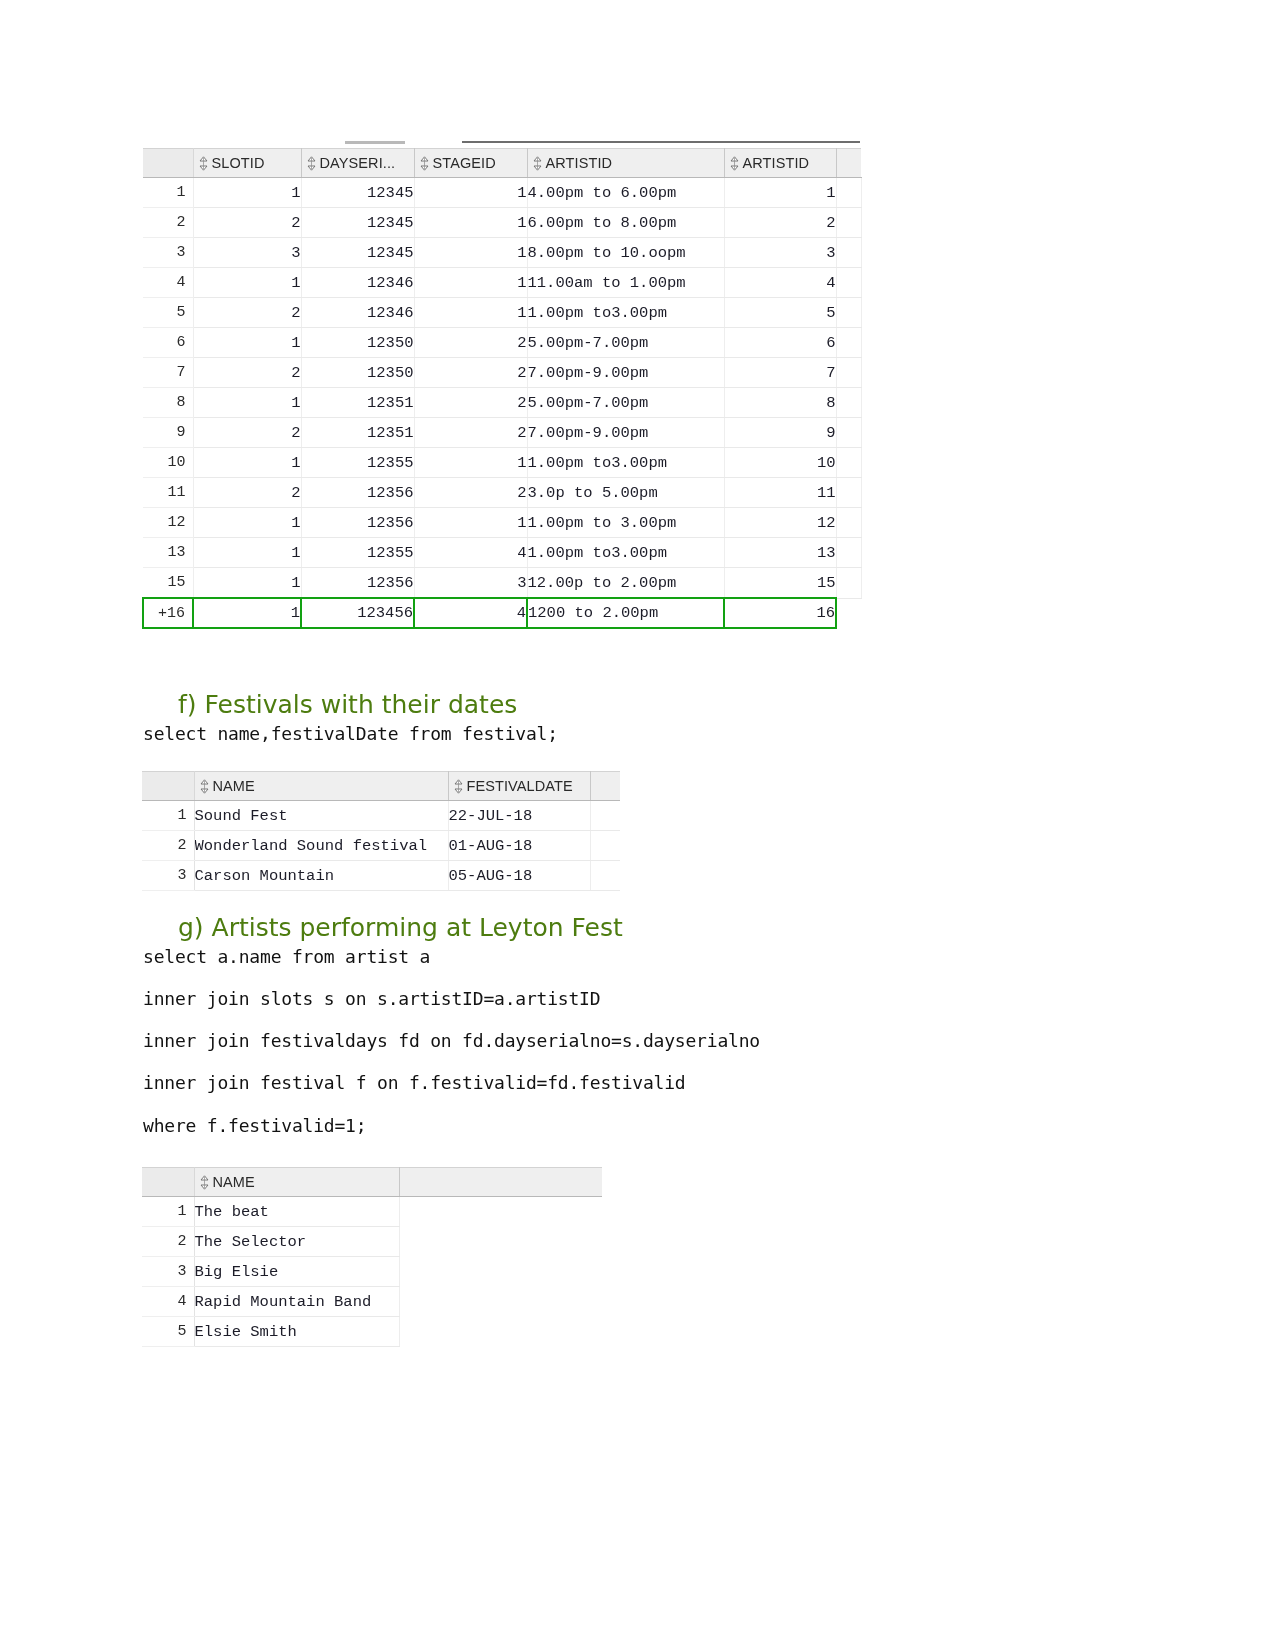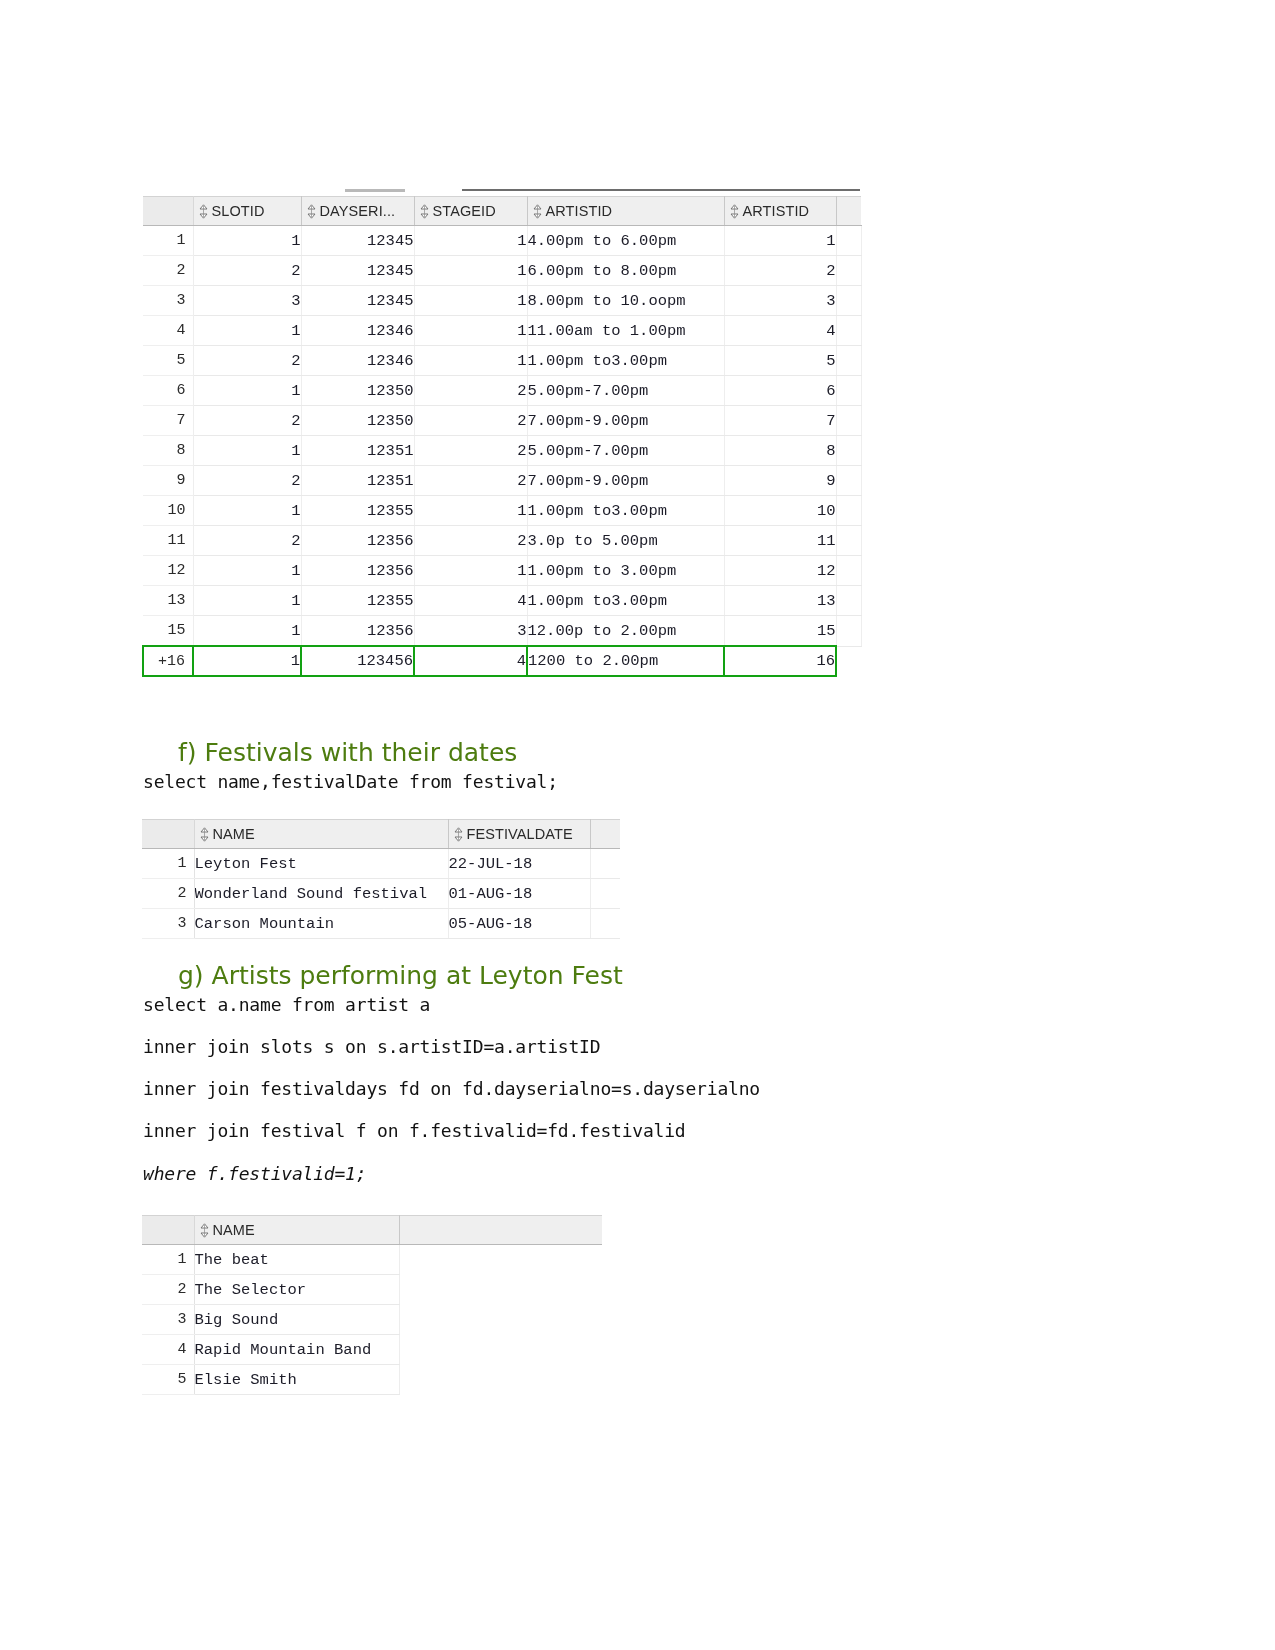--- a/index.html
+++ b/index.html
@@ -11,21 +11,20 @@
     width: 1275px;
     height: 1650px;
     position: relative;
     font-family: "Liberation Sans", sans-serif;
     overflow: hidden;
   }
   .page {
     position: absolute;
     inset: 0;
     padding: 0;
-    margin-top: 48px;
   }
 
   
   .grid {
     border-collapse: collapse;
     table-layout: fixed;
     font-family: "Liberation Mono", monospace;
     background: #ffffff;
   }
   .grid th, .grid td {
@@ -377,21 +376,21 @@
               </svg>
               <span>FESTIVALDATE</span>
             </span>
           </th>
           <th class="filler-head"></th>
         </tr>
       </thead>
       <tbody>
         <tr>
           <td class="rownum">1</td>
-          <td class="txt">Leyton Fest</td>
+          <td class="txt">Sound Fest</td>
           <td class="txt">22-JUL-18</td>
           <td style="border-right:none;"></td>
         </tr>
         <tr>
           <td class="rownum">2</td>
           <td class="txt">Wonderland Sound festival</td>
           <td class="txt">01-AUG-18</td>
           <td style="border-right:none;"></td>
         </tr>
         <tr>
@@ -403,21 +402,21 @@
       </tbody>
     </table>
   </div>
 
   <div class="qheading" style="left:178px; top:913px;">g) Artists performing at Leyton Fest</div>
 
   <div class="sqlline" style="left:143px; top:946px;">select a.name from artist a</div>
   <div class="sqlline" style="left:143px; top:1030px;">inner join festivaldays fd on fd.dayserialno=s.dayserialno</div>
   <div class="sqlline" style="left:143px; top:988px;">inner join slots s on s.artistID=a.artistID</div>
   <div class="sqlline" style="left:143px; top:1072px;">inner join festival f on f.festivalid=fd.festivalid</div>
-  <div class="sqlline" style="left:143px; top:1115px;font-style:italic;">where f.festivalid=1;</div>
+  <div class="sqlline" style="left:143px; top:1115px;">where f.festivalid=1;</div>
 
   <div class="tbl-wrap" style="left:142px; top:1167px;">
     <table class="grid" id="artist-table">
       <colgroup>
         <col style="width:52px">
         <col style="width:205px">
         <col style="width:203px">
       </colgroup>
       <thead>
         <tr>
@@ -441,21 +440,21 @@
           <td class="txt">The beat</td>
           <td style="border-right:none;border-bottom:none;"></td>
         </tr>
         <tr>
           <td class="rownum">2</td>
           <td class="txt">The Selector</td>
           <td style="border-right:none;border-bottom:none;"></td>
         </tr>
         <tr>
           <td class="rownum">3</td>
-          <td class="txt">Big Sound</td>
+          <td class="txt">Big Elsie</td>
           <td style="border-right:none;border-bottom:none;"></td>
         </tr>
         <tr>
           <td class="rownum">4</td>
           <td class="txt">Rapid Mountain Band</td>
           <td style="border-right:none;border-bottom:none;"></td>
         </tr>
         <tr>
           <td class="rownum">5</td>
           <td class="txt">Elsie Smith</td>

